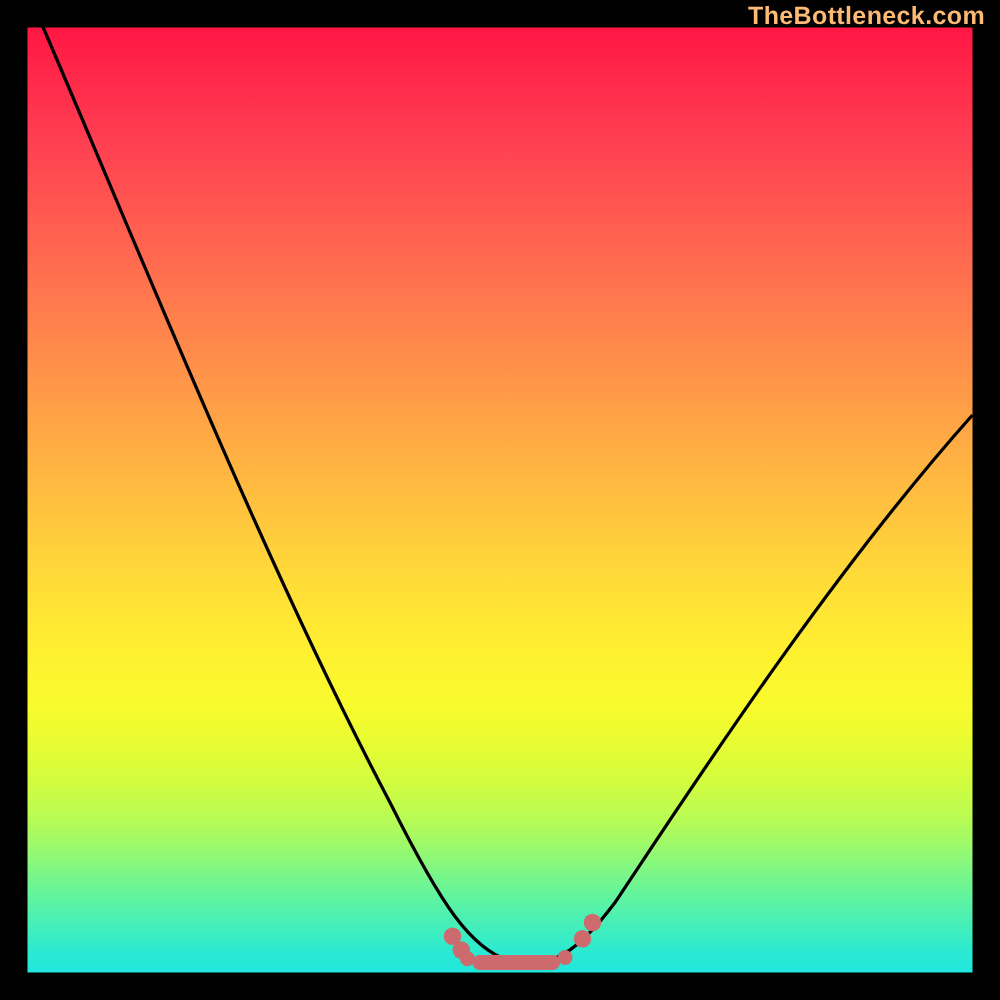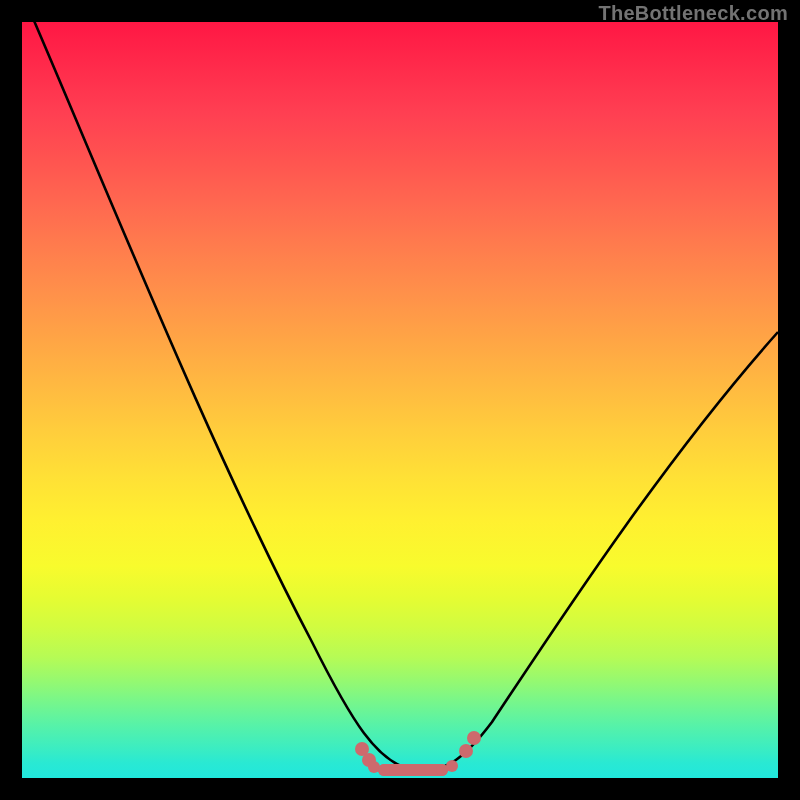--- a/index.html
+++ b/index.html
@@ -46,21 +46,21 @@
       #21e7dd 100%
     );
   }
   .brand {
     position: absolute;
     top: 2px;
     right: 12px;
     font-family: Arial, Helvetica, sans-serif;
     font-size: 20px;
     font-weight: 600;
-    color: #737373;
+    color: #fdba74;
     letter-spacing: 0.3px;
   }
   svg.curve {
     position: absolute;
     left: 22px;
     top: 22px;
     width: 756px;
     height: 756px;
     overflow: visible;
   }

